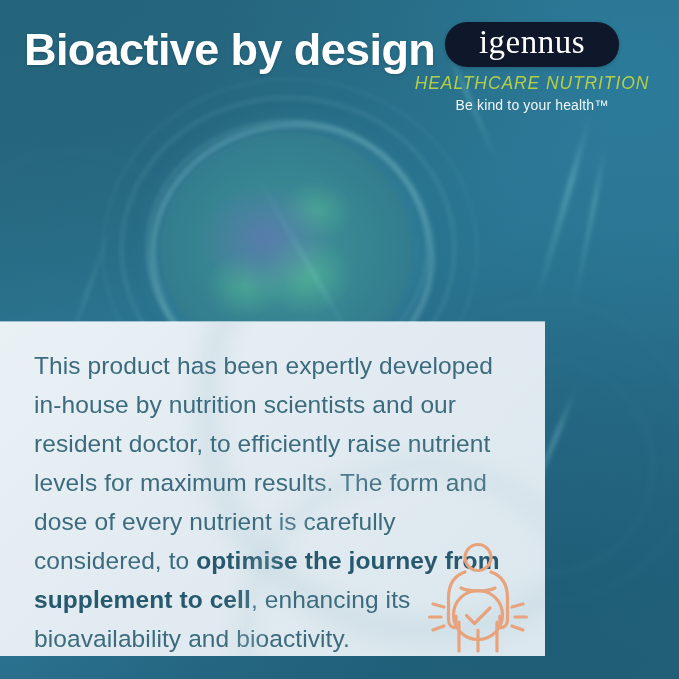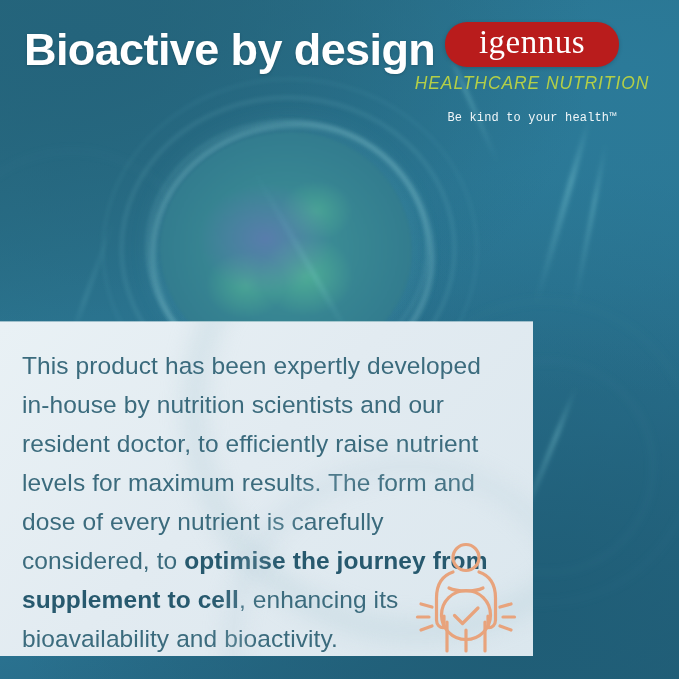--- a/index.html
+++ b/index.html
@@ -98,21 +98,21 @@
 
   .brand {
     position: absolute;
     right: 12px;
     top: 22px;
     width: 270px;
     text-align: center;
   }
   .brand-pill {
     display: inline-block;
-    background: #b91c1c;
+    background: #0f172a;
     border-radius: 22px;
     padding: 2px 34px 5px 34px;
     box-shadow: 0 1px 4px rgba(0,0,0,0.18);
     text-align: center;
   }
   .brand-name {
     font-family: "Liberation Serif", serif;
     font-size: 33px;
     line-height: 1.15;
     color: #ffffff;
@@ -121,38 +121,38 @@
   .brand-sub {
     margin-top: 6px;
     font-size: 17.5px;
     letter-spacing: 0.9px;
     color: #b4cf47;
     font-weight: 400;
     white-space: nowrap;
     font-style: italic;
   }
   .brand-tag {
-    margin-top: 17px;
-    font-size: 12px;
+    margin-top: 3px;
+    font-size: 14px;
     color: #f1f7f9;
     letter-spacing: 0.15px;
     white-space: nowrap;
-    font-family: Liberation Mono, monospace;
   }
 
   
   .copy-panel {
     position: absolute;
     left: 0;
     top: 322px;
     width: 533px;
     height: 334px;
     background: linear-gradient(135deg, #e9f1f5 0%, #e2ebf1 45%, #dbe7ee 100%);
     box-shadow: 0 -1px 0 rgba(255,255,255,0.55);
     overflow: hidden;
+    padding-left: 12px;
   }
   .copy-panel::before {
     
     content: "";
     position: absolute;
     right: -120px; top: -150px;
     width: 420px; height: 420px;
     border-radius: 50%;
     border: 26px solid rgba(180, 206, 216, 0.30);
     filter: blur(10px);

